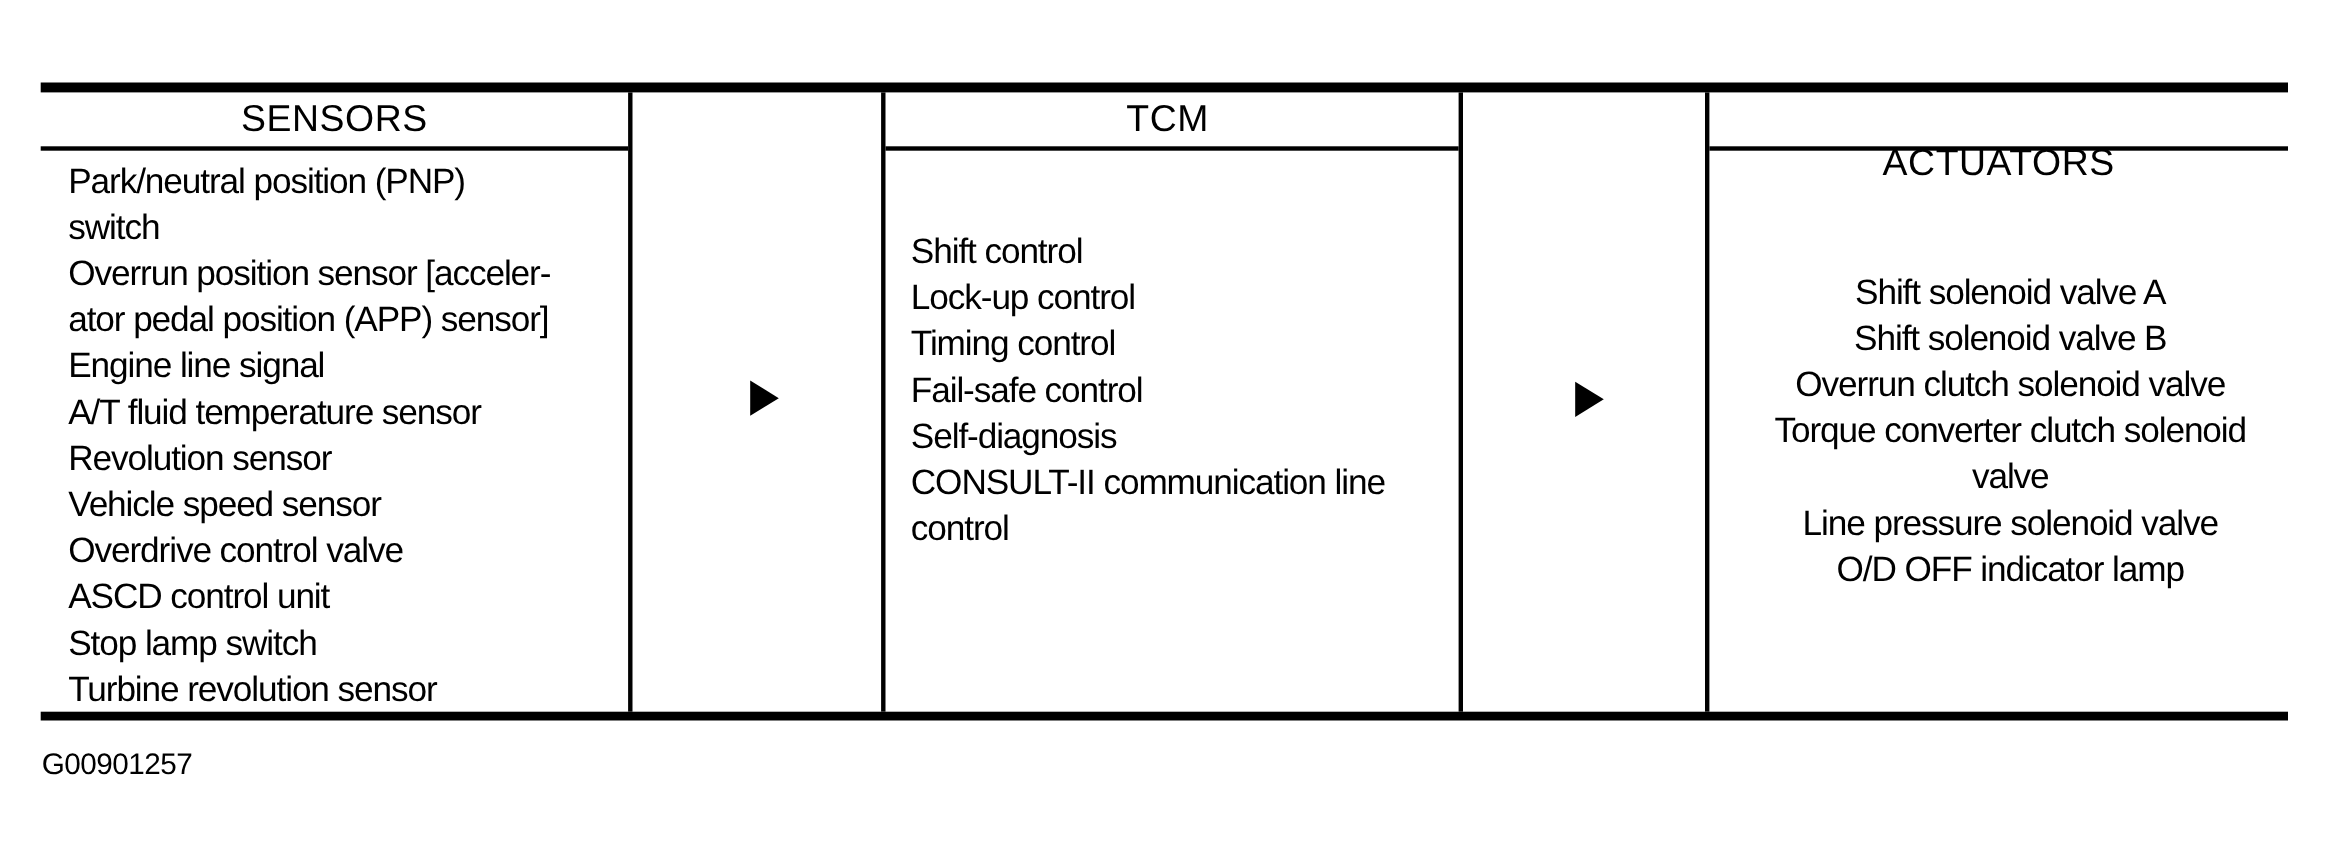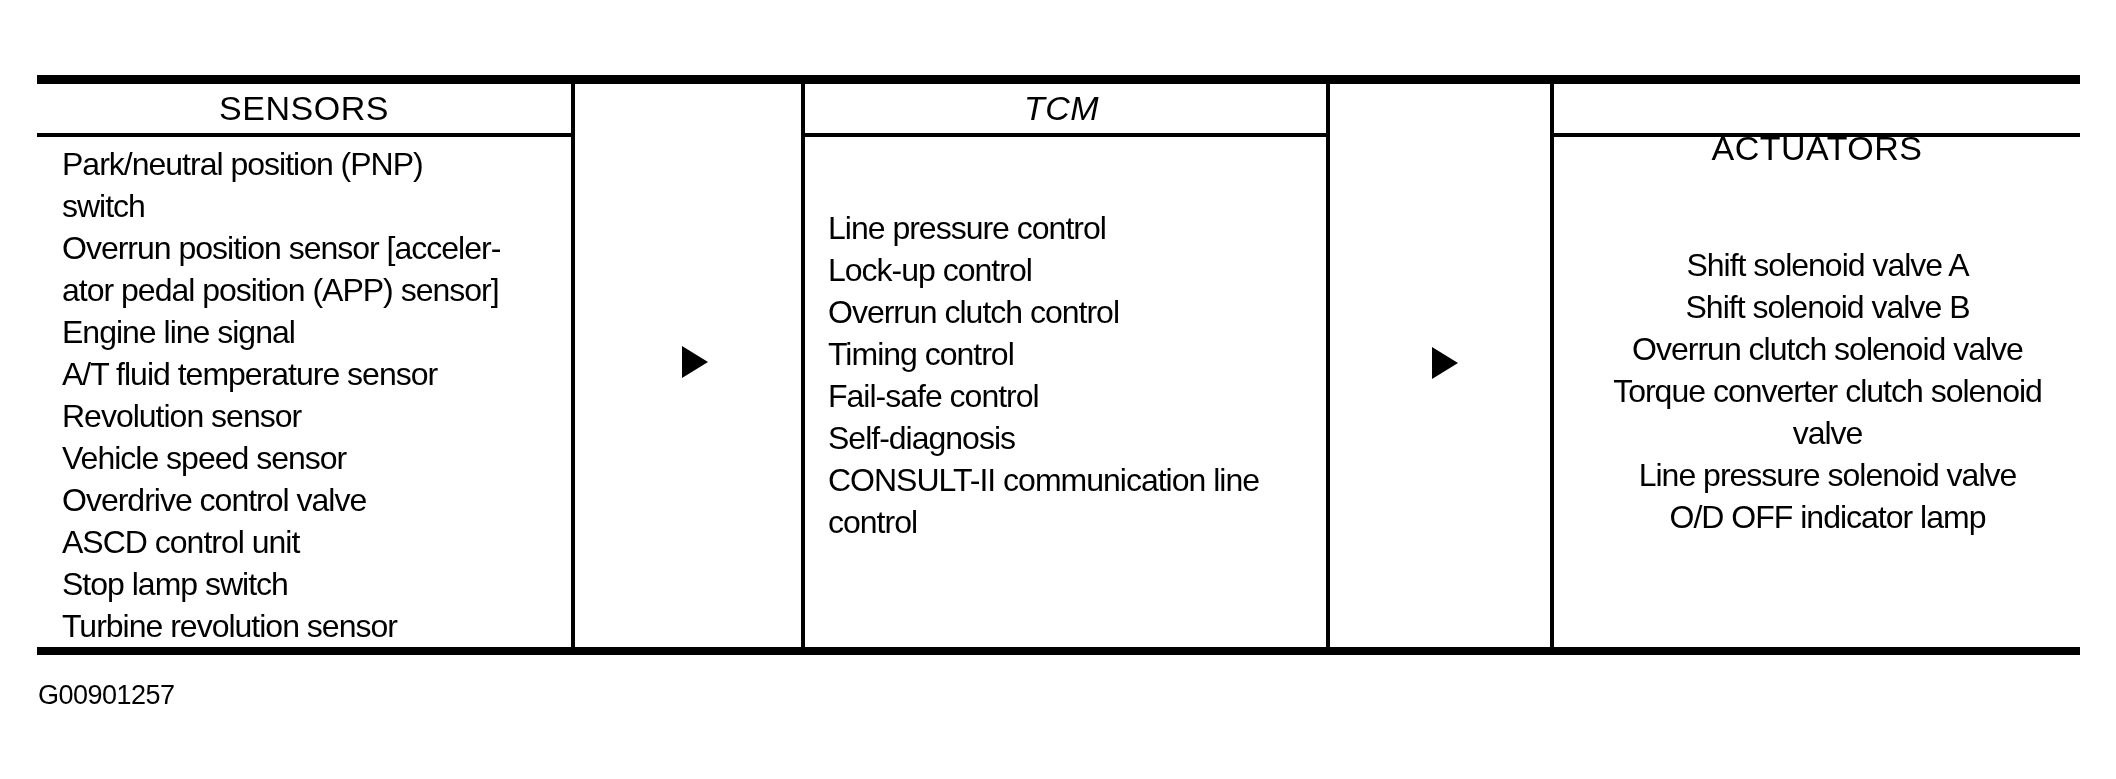--- a/index.html
+++ b/index.html
@@ -38,21 +38,21 @@
     top: 84px;
     height: 49px;
     display: flex;
     align-items: center;
     justify-content: center;
     font-size: 34px;
     letter-spacing: 0.5px;
     white-space: nowrap;
   }
   .col-header.c-sensors   { left: 37px;   width: 534px; }
-  .col-header.c-tcm       { left: 805px;  width: 513px; font-style: italic; }
+  .col-header.c-tcm       { left: 805px;  width: 513px; }
   .col-header.c-actuators { left: 1554px; width: 526px; margin-top: 40px; }
 
   .list { }
   .list .line {
     font-size: 32px;
     line-height: 42px;
     letter-spacing: -1px;
     white-space: nowrap;
   }
   .list.l-sensors   { left: 62px;   top: 143px; width: 510px; }
@@ -111,23 +111,22 @@
       <div class="line">Vehicle speed sensor</div>
       <div class="line">Overdrive control valve</div>
       <div class="line">ASCD control unit</div>
       <div class="line">Stop lamp switch</div>
       <div class="line">Turbine revolution sensor</div>
     </div>
 
   <div class="abs flow-arrow a1"></div>
 
   <div class="abs list l-tcm">
-      <div class="line">Line pressure control</div>
+      <div class="line">Shift control</div>
       <div class="line">Lock-up control</div>
-      <div class="line">Overrun clutch control</div>
       <div class="line">Timing control</div>
       <div class="line">Fail-safe control</div>
       <div class="line">Self-diagnosis</div>
       <div class="line">CONSULT-II communication line</div>
       <div class="line">control</div>
     </div>
 
   <div class="abs flow-arrow a2"></div>
 
   <div class="abs list l-actuators">

